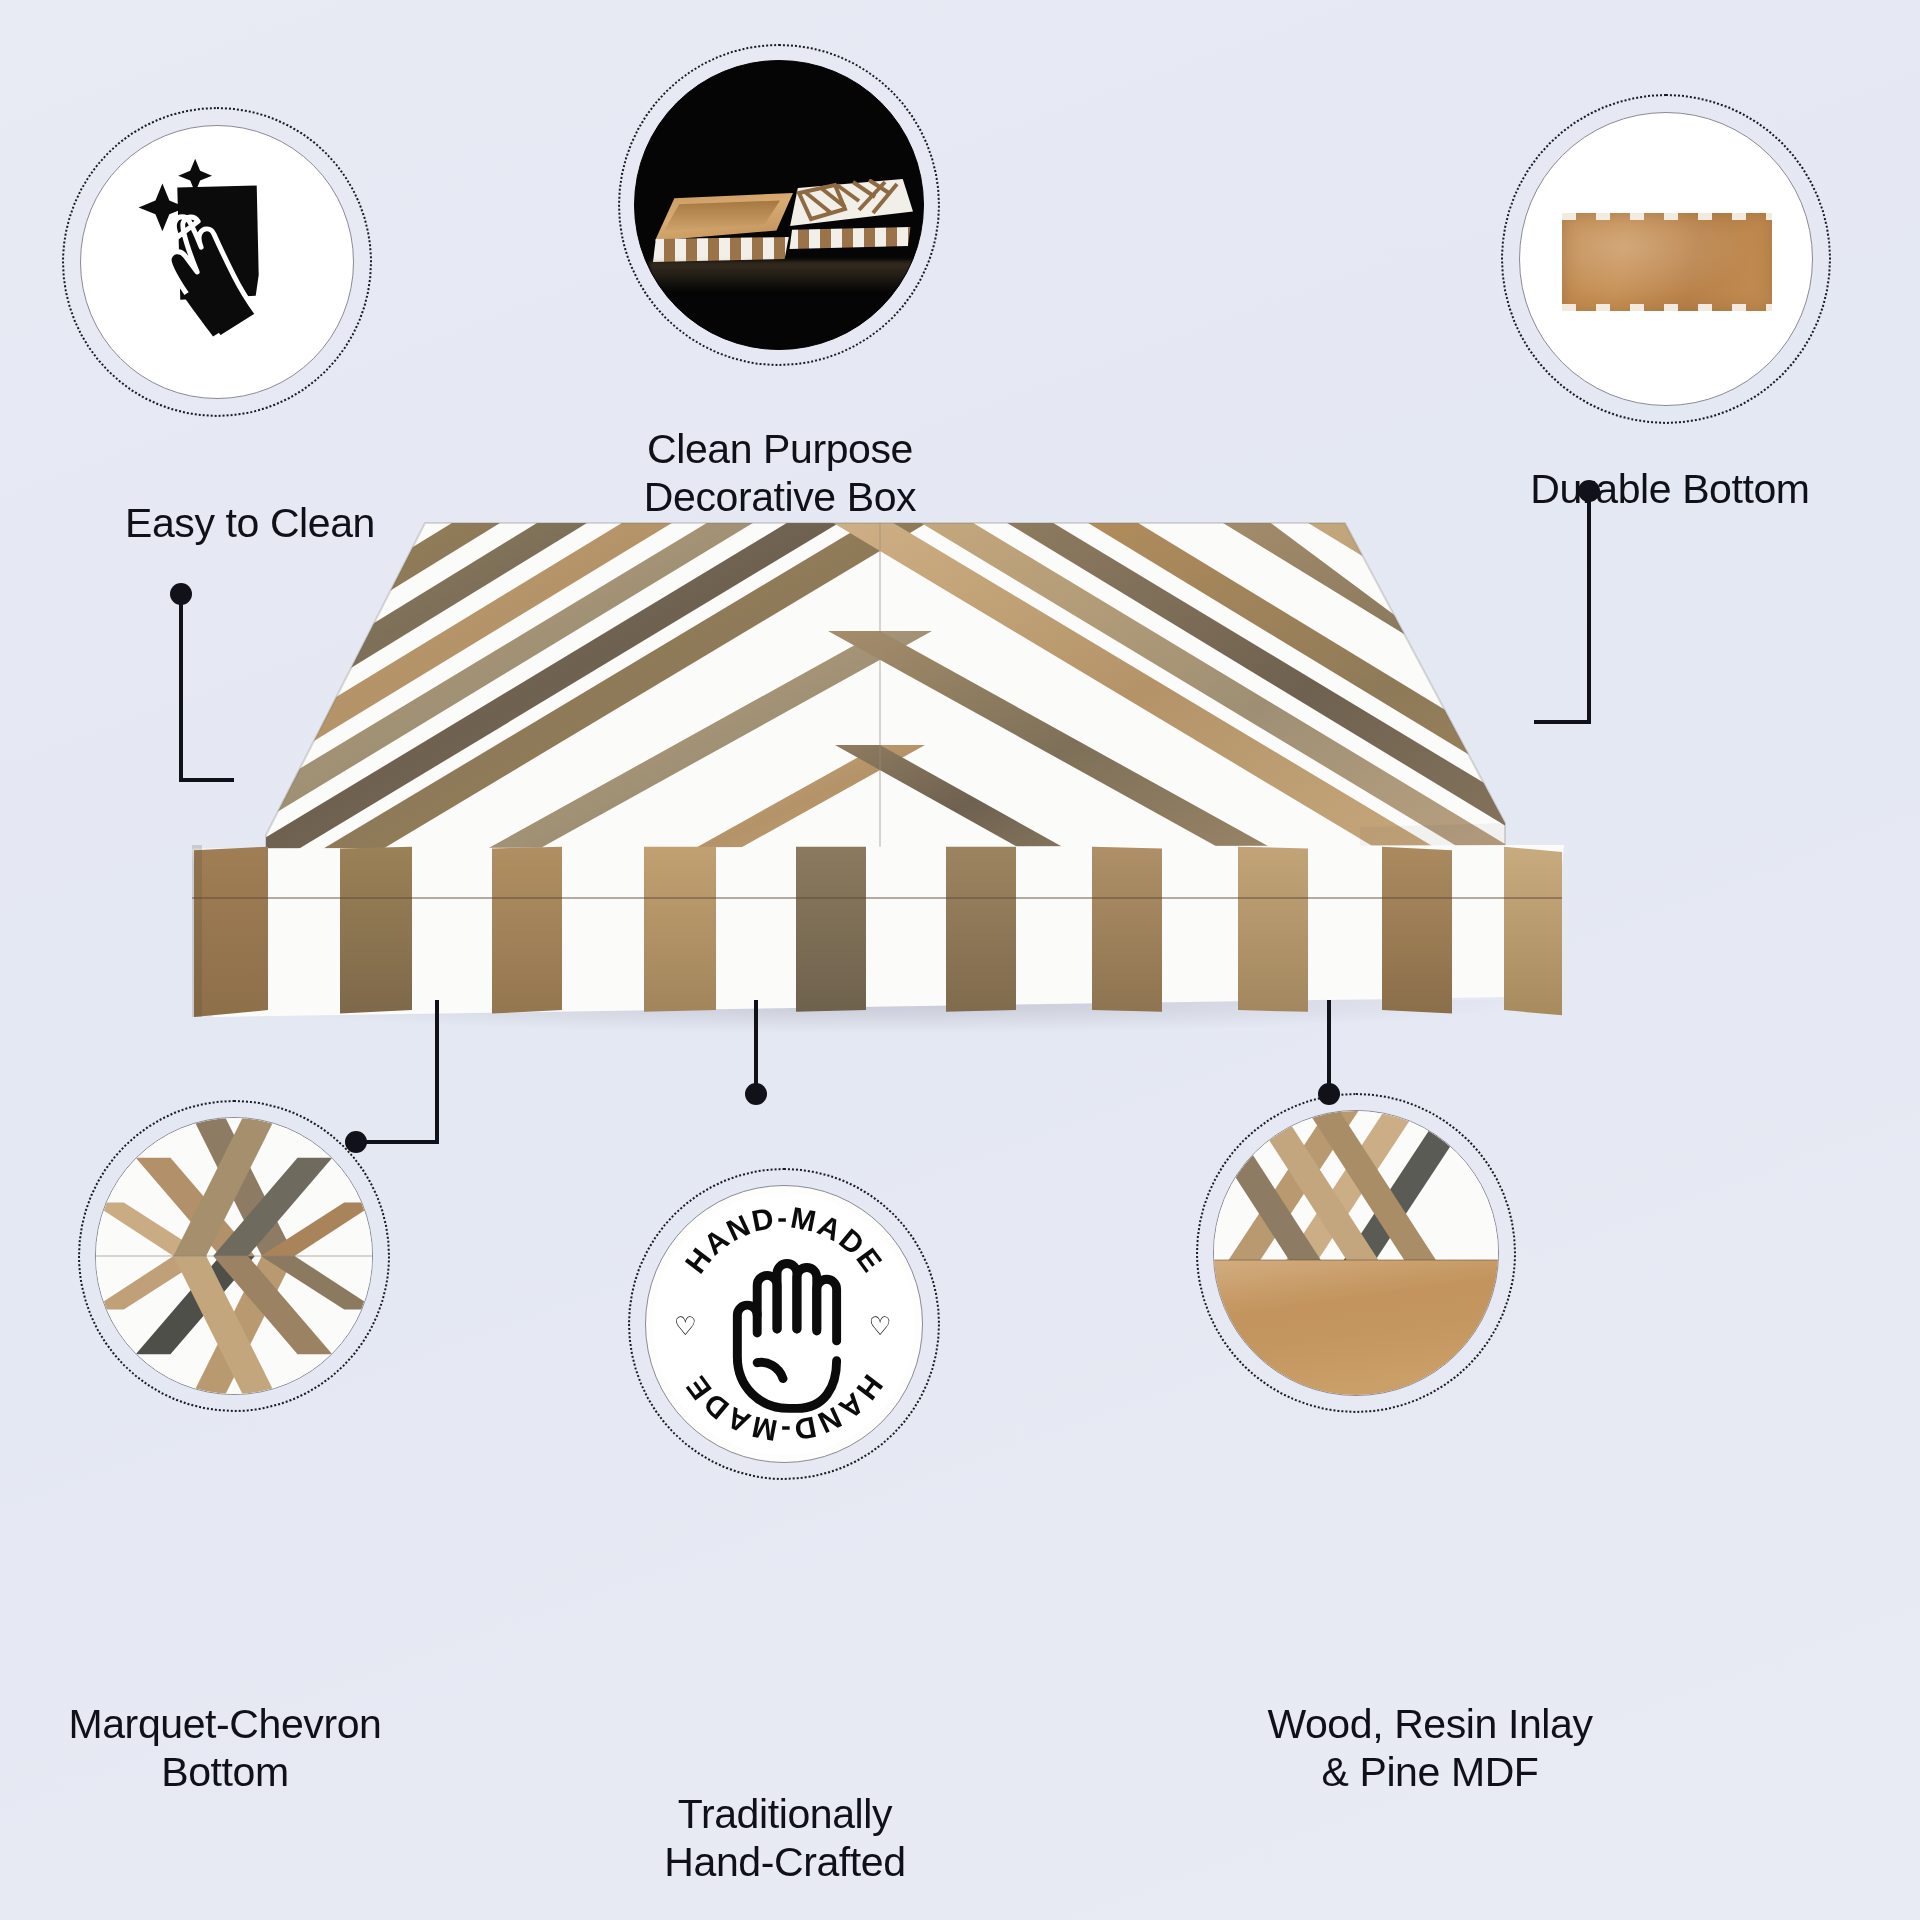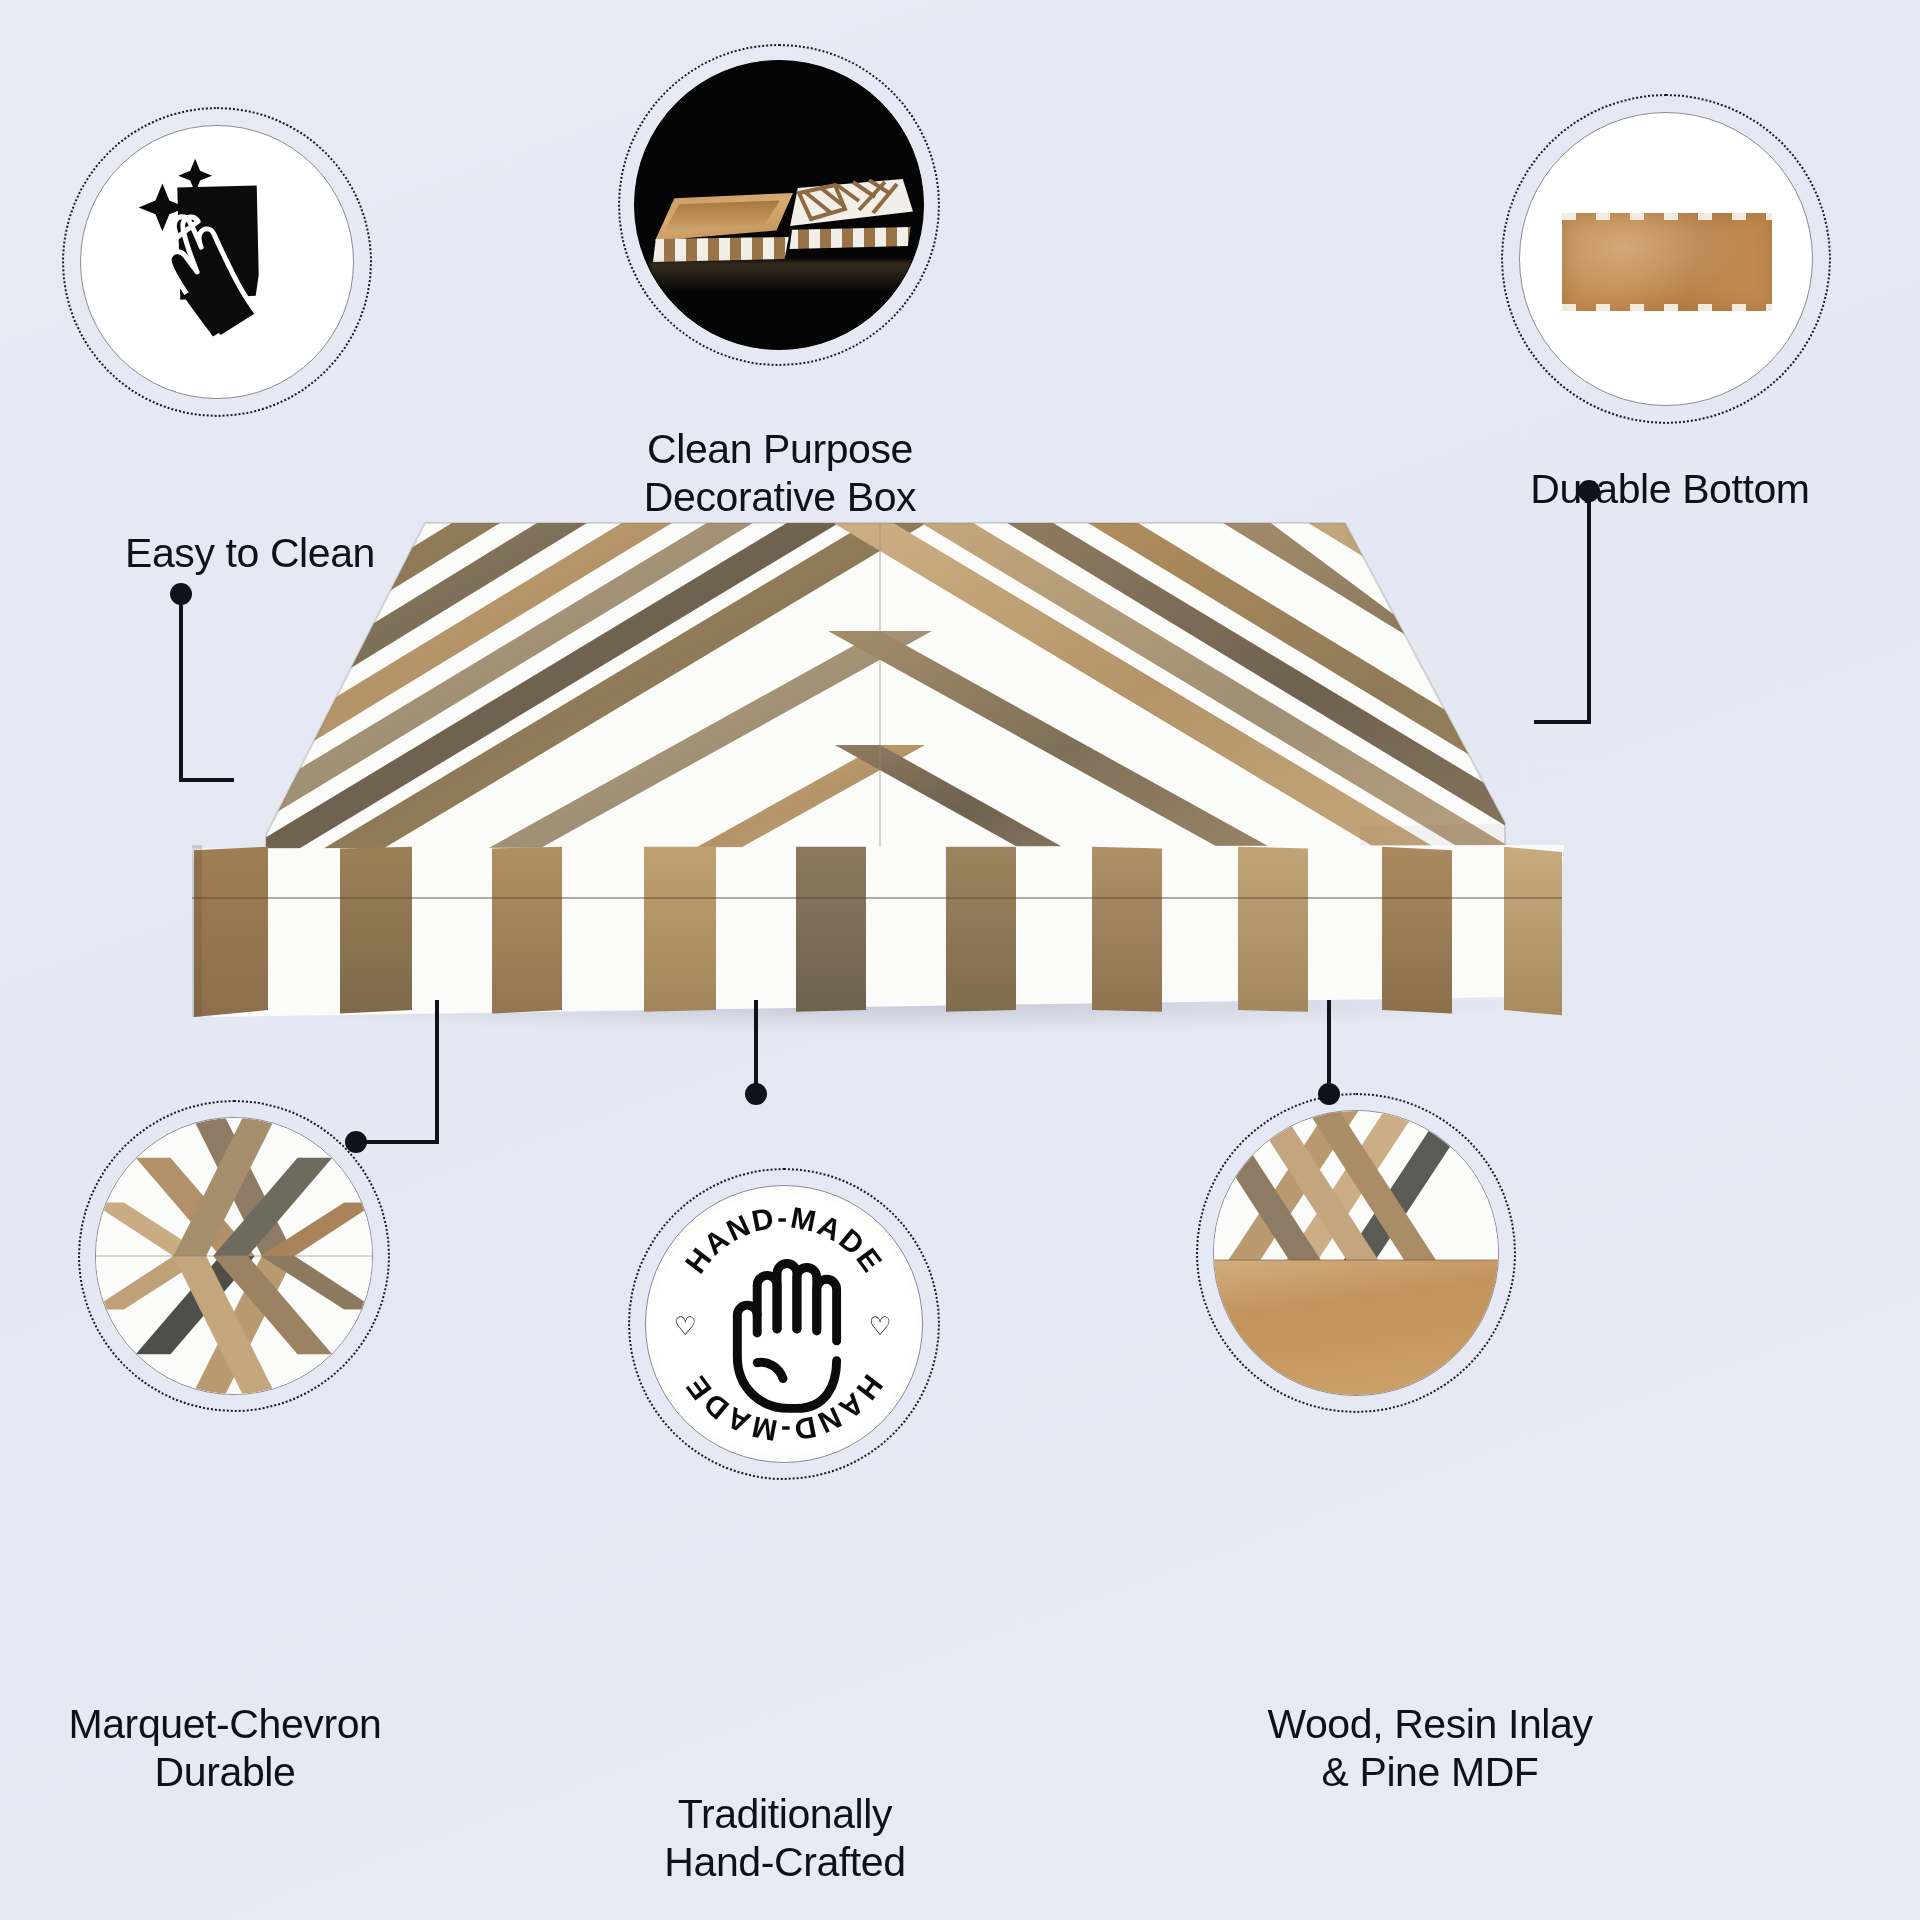--- a/index.html
+++ b/index.html
@@ -191,21 +191,21 @@
                    c10 14 22 29 30 40 l38 -24
                    c-8 -11 -18 -27 -24 -39 c-5 -10 -16 -33 -20 -42
                    c-3 -7 -11 -7 -14 -1 c-2 4 -1 9 1 14
                    c-4 -10 -9 -21 -12 -26 c-3 -6 -11 -6 -14 0
                    c-2 4 -1 9 2 16 z" fill="#0b0b0b" stroke="#ffffff" stroke-width="5" stroke-linejoin="round"></path>
           <path d="M132 152 c14 10 27 25 35 39 l-34 21
                    c-9 -12 -21 -28 -30 -41z" fill="#0b0b0b"></path>
         </svg>
       </div>
     </div>
-    <div class="label" style="left:0px;top:529px;width:500px;">Easy to Clean</div>
+    <div class="label" style="left:0px;top:499px;width:500px;">Easy to Clean</div>
 
     <div class="dot" style="left:170px;top:583px;"></div>
     <div class="conn conn-v" style="left:179px;top:592px;height:190px;"></div>
     <div class="conn conn-h" style="left:179px;top:778px;width:55px;"></div>
   </div>
 
   <div class="feature">
     <div class="circle-outer" style="left:618px;top:44px;width:322px;height:322px;"></div>
     <div class="circle-inner" style="left:634px;top:60px;width:290px;height:290px;background:#050505;border-color:#050505;">
       <div class="photo-black">
@@ -381,21 +381,21 @@
 
             <polygon points="238,238 203,238 118,139 153,139" fill="#9a8263"></polygon>
             <polygon points="283,193 250,193 166,139 200,139" fill="#8c7a60"></polygon>
             <polygon points="183,283 150,283 78,139 111,139" fill="#c4a67d"></polygon>
           </g>
           <line x1="0" y1="139" x2="278" y2="139" stroke="rgba(140,130,115,0.30)" stroke-width="2"></line>
         </svg>
       </div>
     </div>
     <div class="label" style="left:0px;top:1700px;width:450px;">Marquet-Chevron
-Durable</div>
+Bottom</div>
     <div class="dot" style="left:345px;top:1131px;"></div>
     <div class="conn conn-h" style="left:354px;top:1140px;width:85px;"></div>
     <div class="conn conn-v" style="left:435px;top:1000px;height:142px;"></div>
   </div>
 
   <div class="feature">
     <div class="circle-outer" style="left:628px;top:1168px;width:312px;height:312px;"></div>
     <div class="circle-inner" style="left:645px;top:1185px;width:278px;height:278px;background:#fdfdfb;">
       <div class="stamp">
         <svg viewBox="0 0 278 278" xmlns="http://www.w3.org/2000/svg">

